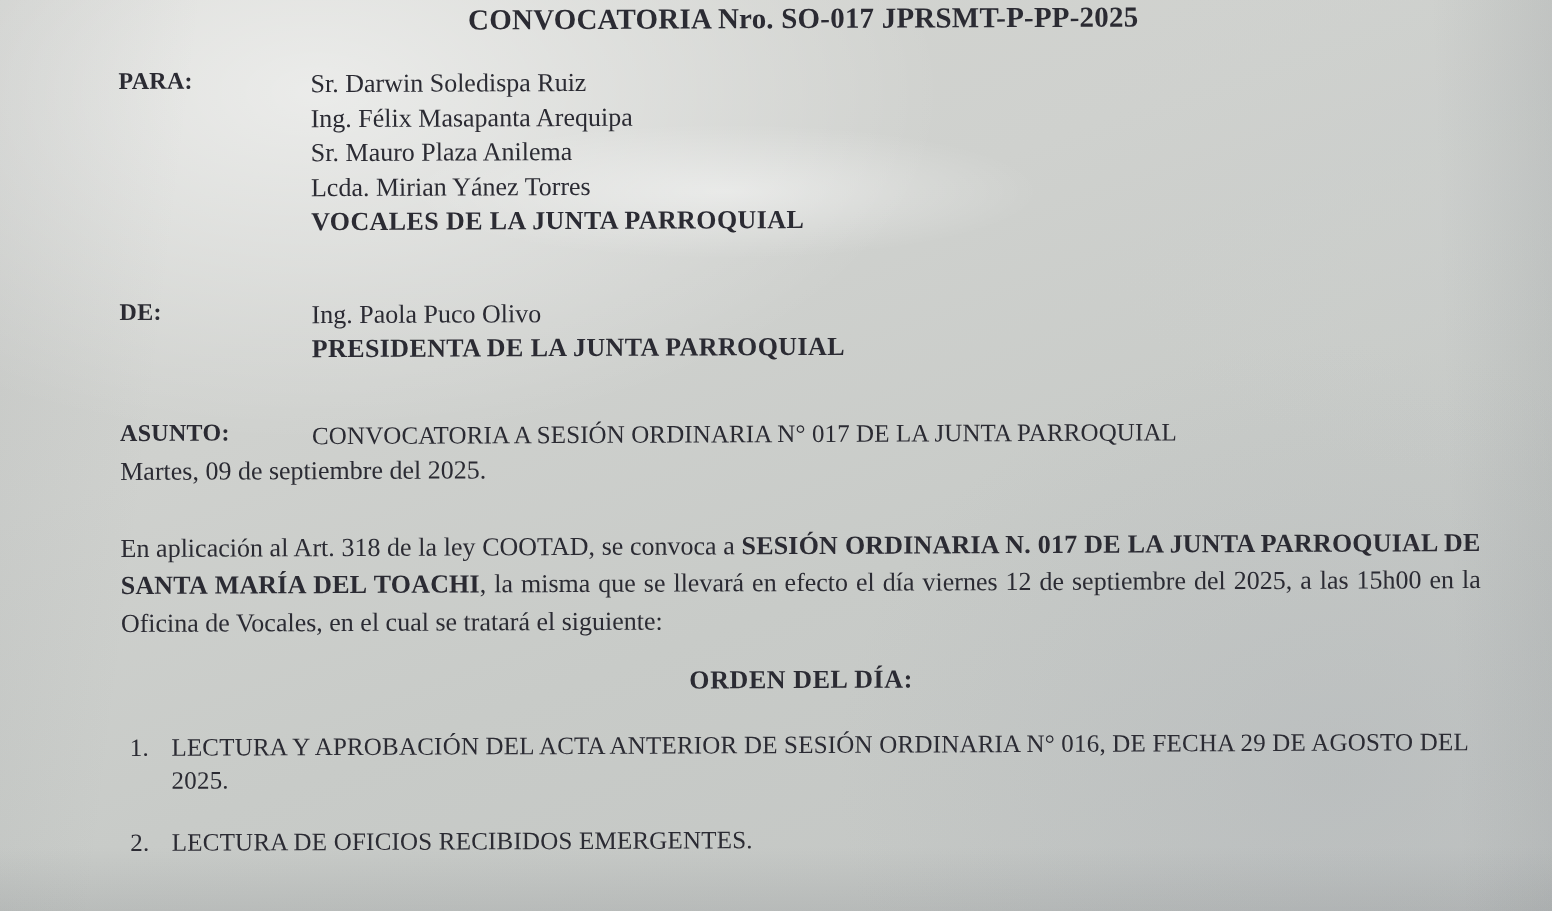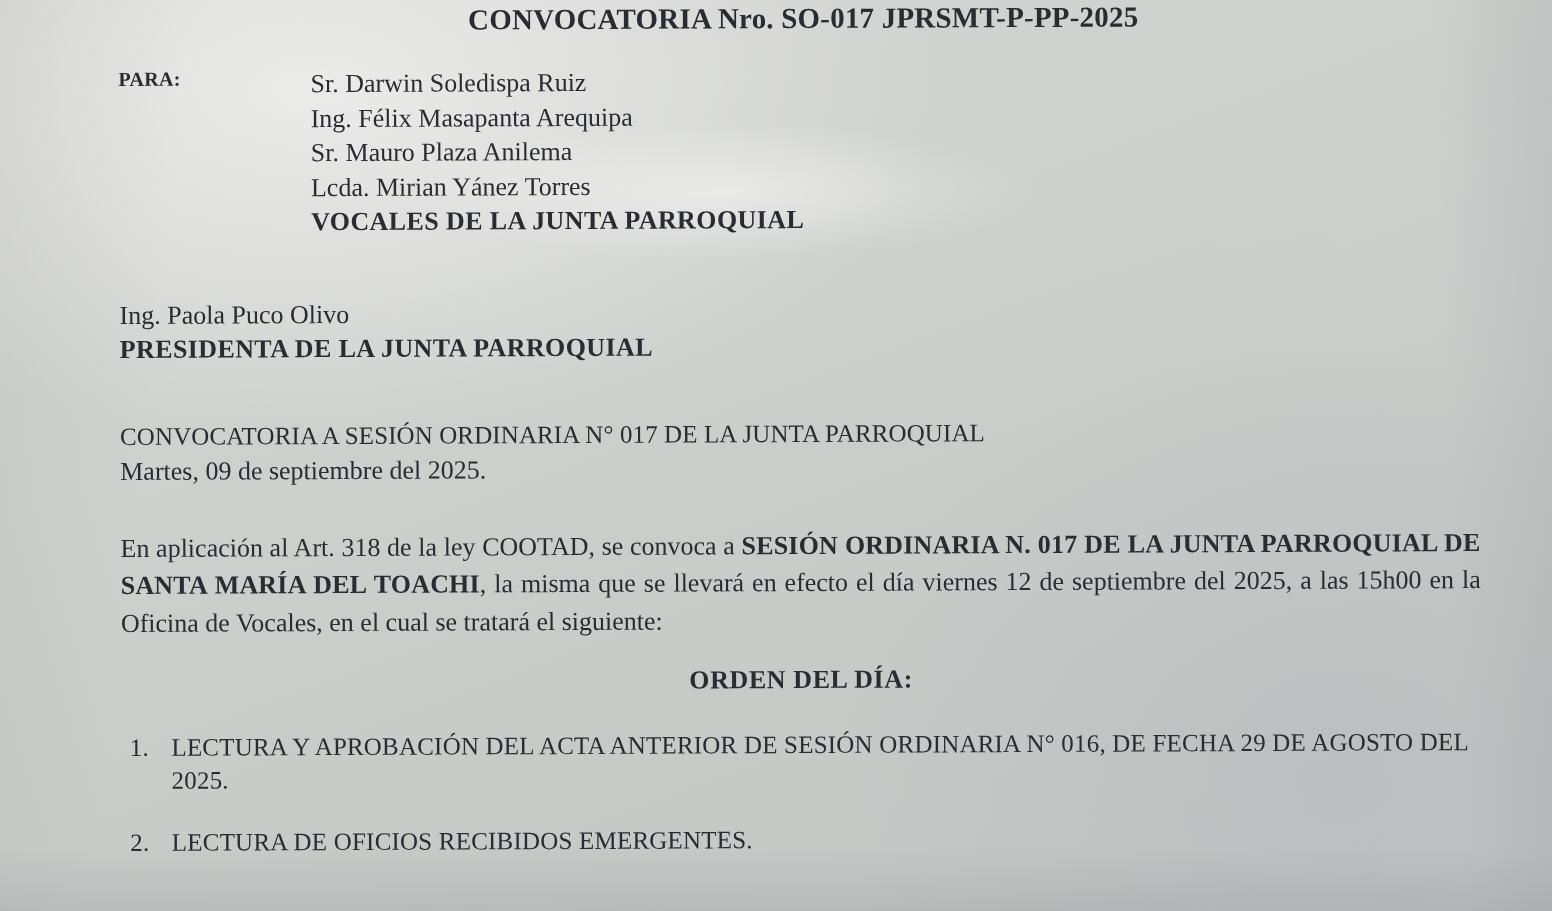--- a/index.html
+++ b/index.html
@@ -54,21 +54,21 @@
     padding-top: 2px;
     margin-left: 10px;
   }
 
   .field-block {
     display: flex;
     align-items: flex-start;
   }
   .field-label {
     font-weight: bold;
-    font-size: 20px;
+    font-size: 24px;
     letter-spacing: 0.3px;
     width: 192px;
     flex: 0 0 192px;
     white-space: nowrap;
   }
   .field-body {
     flex: 1 1 auto;
     font-size: 26px;
     line-height: 1.33;
   }
@@ -133,27 +133,29 @@
         <div class="field-body">
           <span class="line">Sr. Darwin Soledispa Ruiz</span>
           <span class="line">Ing. Félix Masapanta Arequipa</span>
           <span class="line">Sr. Mauro Plaza Anilema</span>
           <span class="line">Lcda. Mirian Yánez Torres</span>
           <span class="line bold">VOCALES DE LA JUNTA PARROQUIAL</span>
         </div>
       </div>
 
       <div class="field-block block-de">
+        <div class="field-label">DE:</div>
         <div class="field-body">
           <span class="line">Ing. Paola Puco Olivo</span>
           <span class="line bold">PRESIDENTA DE LA JUNTA PARROQUIAL</span>
         </div>
       </div>
 
       <div class="field-block block-asunto">
+        <div class="field-label">ASUNTO:</div>
         <div class="field-body asunto-line">CONVOCATORIA A SESIÓN ORDINARIA N° 017 DE LA JUNTA PARROQUIAL</div>
       </div>
 
       <div class="fecha-row">
         <div class="field-body">Martes, 09 de septiembre del 2025.</div>
       </div>
 
       <p class="body-para"><span>En aplicación al Art. 318 de la ley COOTAD, se convoca a </span><span class="strong">SESIÓN ORDINARIA N. 017 DE LA JUNTA PARROQUIAL DE SANTA MARÍA DEL TOACHI</span><span>, la misma que se llevará en efecto el día viernes 12 de septiembre del 2025, a las 15h00 en la Oficina de Vocales, en el cual se tratará el siguiente:</span></p>
 
       <div class="orden-title">ORDEN DEL DÍA:</div>

